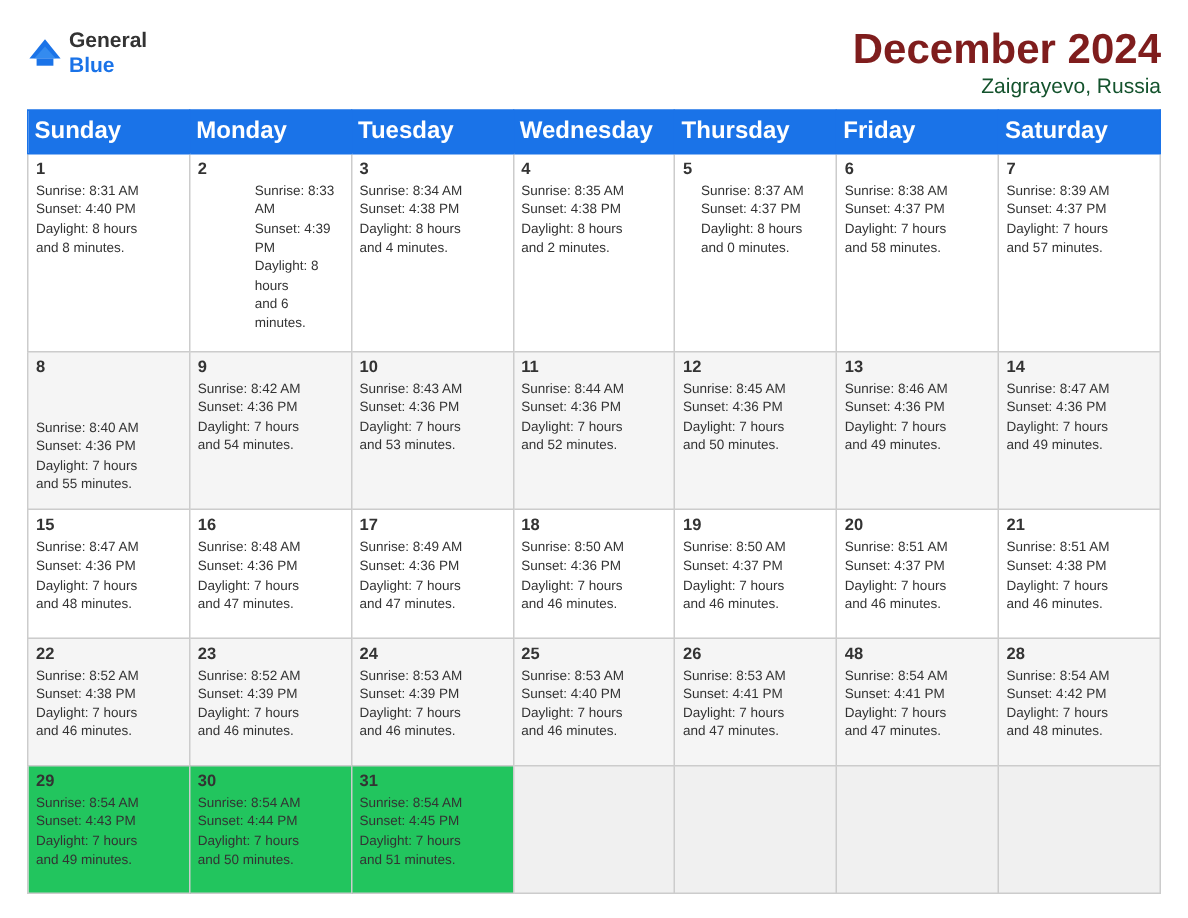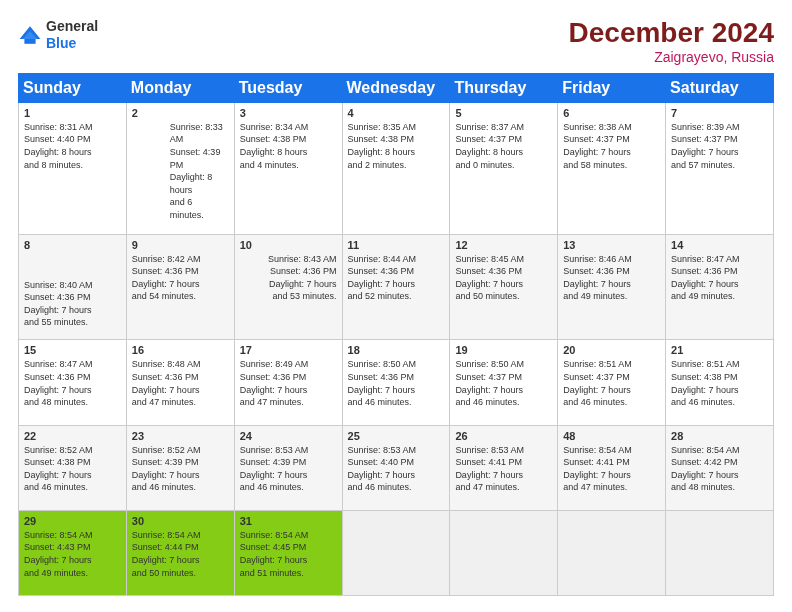--- a/index.html
+++ b/index.html
@@ -46,21 +46,21 @@
       text-align: right;
     }
     .month-title {
       font-size: 28px;
       font-weight: bold;
       color: #7f1d1d;
       line-height: 1.1;
     }
     .location {
       font-size: 14px;
-      color: #be185d;
+      color: #14532d;
     }
     .calendar {
       flex: 1;
       border-collapse: collapse;
       width: 100%;
       table-layout: fixed;
     }
     .calendar th {
       background: #1a73e8;
       color: #fff;
@@ -76,21 +76,21 @@
       padding: 4px 5px;
       font-size: 9.5px;
       color: #333;
       background: #fff;
       height: 80px;
     }
     .calendar tr:nth-child(even) td {
       background: #f5f5f5;
     }
     .calendar tr:last-child td {
-      background: #84cc16;
+      background: #22c55e;
     }
     .day-num {
       font-size: 11px;
       font-weight: bold;
       display: block;
       margin-bottom: 2px;
     }
     .day-info {
       line-height: 1.4;
       font-size: 9px;
@@ -159,21 +159,21 @@
           </td>
           <td>
             <span class="day-num">4</span>
             <div class="day-info" style="white-space: pre-line;">Sunrise: 8:35 AM
 Sunset: 4:38 PM
 Daylight: 8 hours
 and 2 minutes.</div>
           </td>
           <td>
             <span class="day-num">5</span>
-            <div class="day-info" style="white-space: pre-line;">Sunrise: 8:37 AM
+            <div class="day-info" style="white-space: pre-line; margin-left: 12px;">Sunrise: 8:37 AM
 Sunset: 4:37 PM
 Daylight: 8 hours
 and 0 minutes.</div>
           </td>
           <td>
             <span class="day-num">6</span>
             <div class="day-info" style="white-space: pre-line;">Sunrise: 8:38 AM
 Sunset: 4:37 PM
 Daylight: 7 hours
 and 58 minutes.</div>
@@ -196,21 +196,21 @@
           </td>
           <td>
             <span class="day-num">9</span>
             <div class="day-info" style="white-space: pre-line;">Sunrise: 8:42 AM
 Sunset: 4:36 PM
 Daylight: 7 hours
 and 54 minutes.</div>
           </td>
           <td>
             <span class="day-num">10</span>
-            <div class="day-info" style="white-space: pre-line; text-align: right;">Sunrise: 8:43 AM
+            <div class="day-info" style="white-space: pre-line;">Sunrise: 8:43 AM
 Sunset: 4:36 PM
 Daylight: 7 hours
 and 53 minutes.</div>
           </td>
           <td>
             <span class="day-num">11</span>
             <div class="day-info" style="white-space: pre-line;">Sunrise: 8:44 AM
 Sunset: 4:36 PM
 Daylight: 7 hours
 and 52 minutes.</div>

